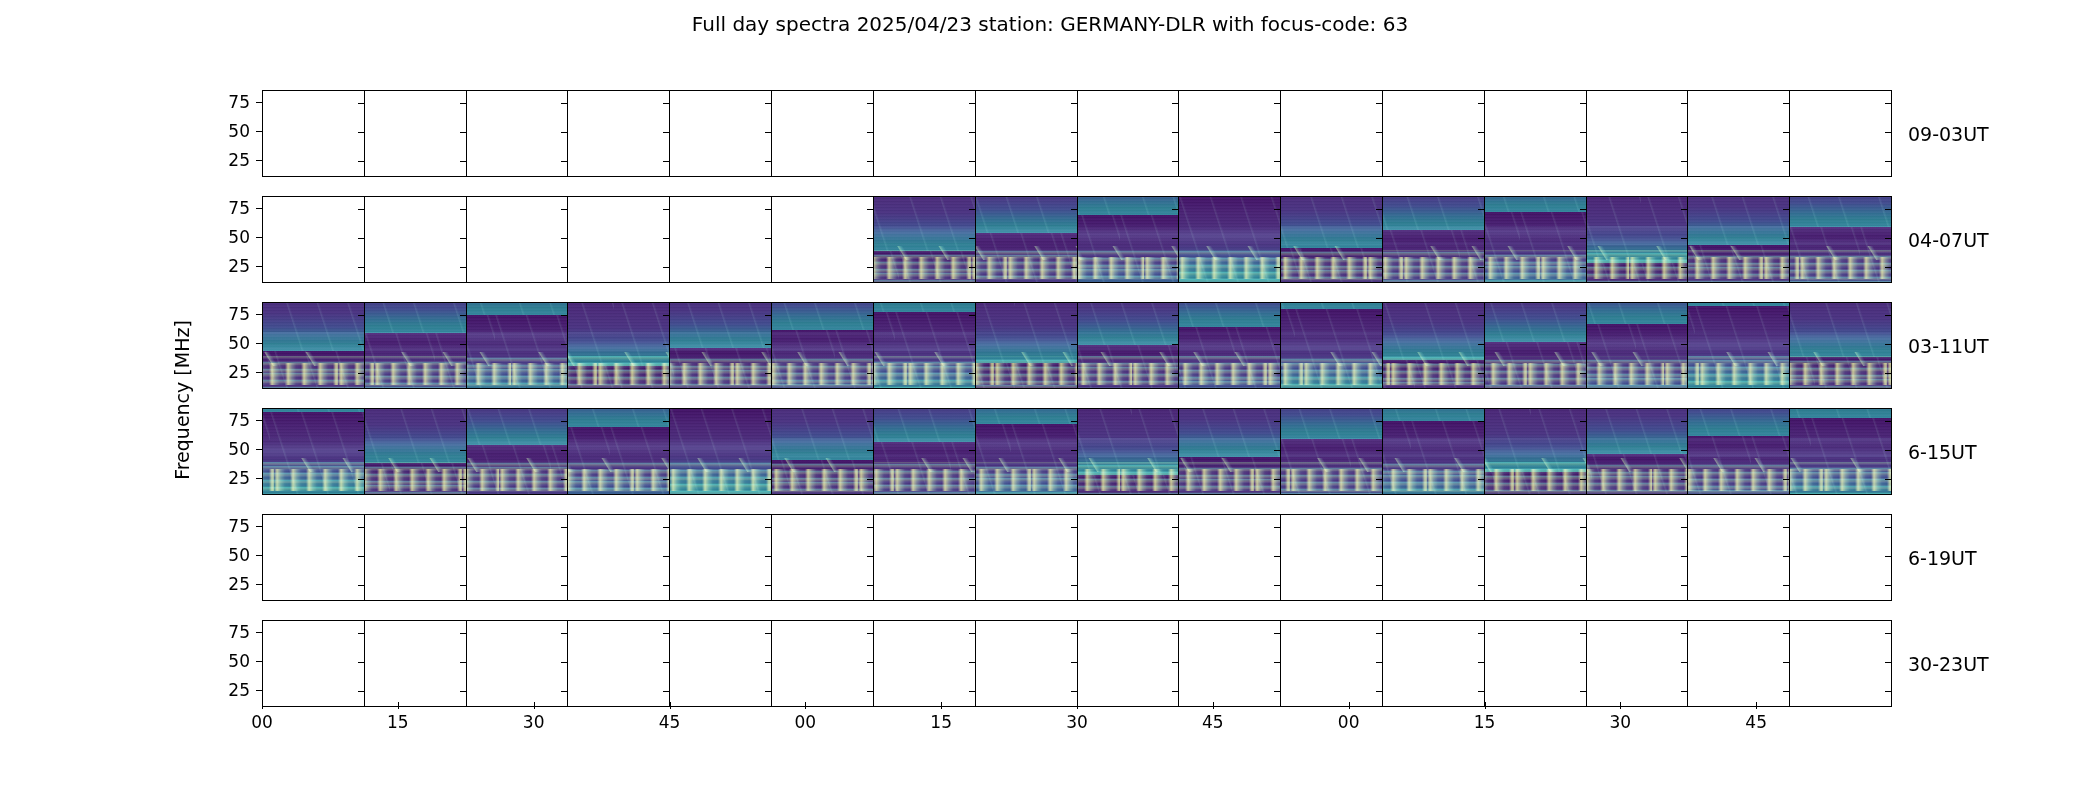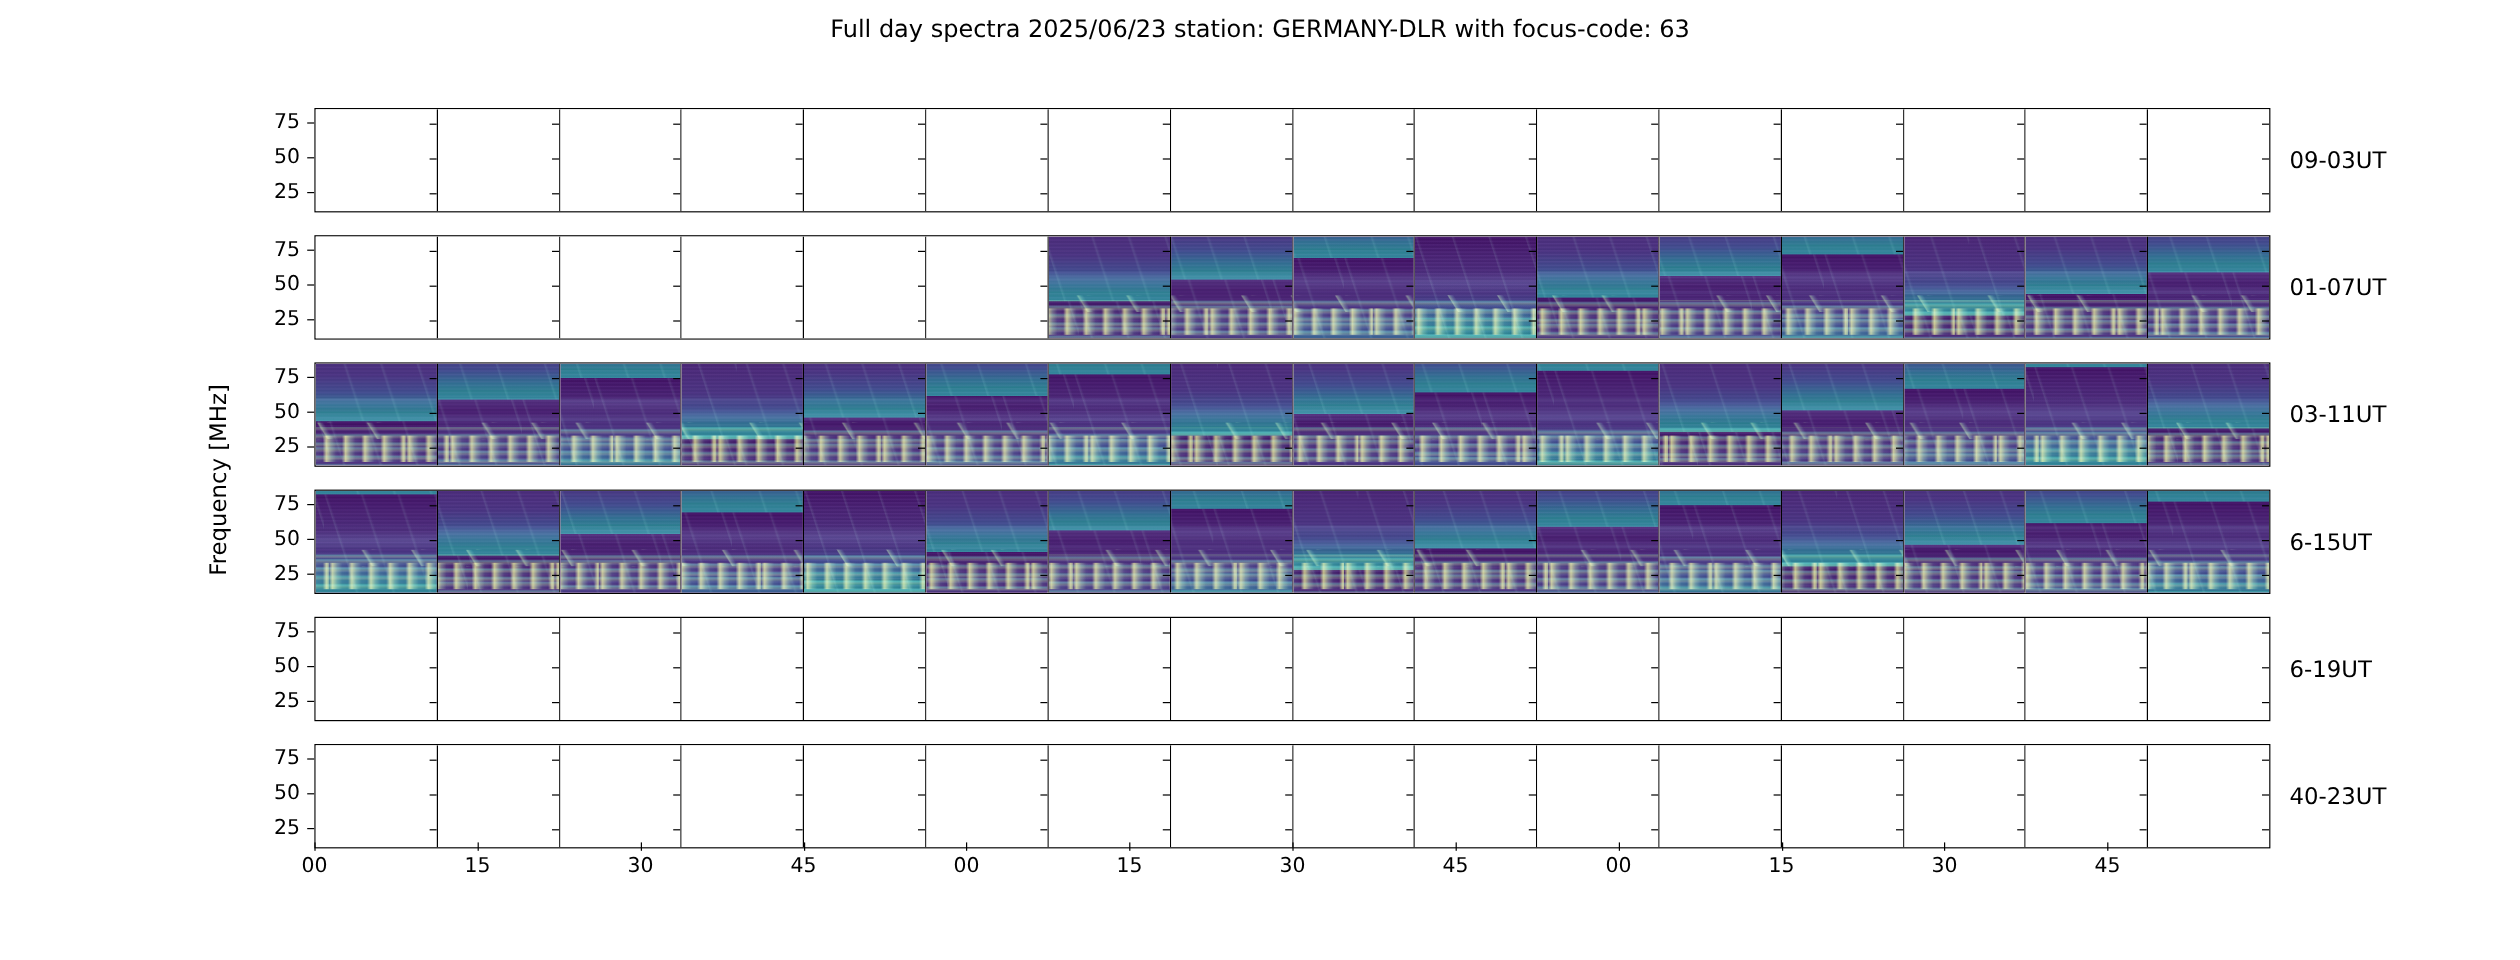--- a/index.html
+++ b/index.html
@@ -276,21 +276,21 @@
     font-size: 17px;
     color: #000000;
     white-space: nowrap;
   }
 </style>
 </head>
 <body>
 
 <div id="figure">
 
-  <div id="title">Full day spectra 2025/06/23 station: GERMANY-DLR with focus-code: 63</div>
+  <div id="title">Full day spectra 2025/04/23 station: GERMANY-DLR with focus-code: 63</div>
 
   <div id="ylabel">Frequency [MHz]</div>
 
   <div id="grid">
       <div class="row" style="top: 0px;">
         <div class="ytick" style="top: 69.6px;"></div>
         <div class="ytick" style="top: 40.6px;"></div>
         <div class="ytick" style="top: 11.6px;"></div>
         <div class="ylabels">
           <div class="ylab" style="top: 69.6px;">25</div>
@@ -555,21 +555,21 @@
               <div class="chirps" style="background-position: 70px 30px;"></div>
               <div class="slopes" style="background-position: 110px 0px, 50px 0px;"></div>
               <div class="band" style="background-position: 70px 30px;"></div>
               <div class="streaks" style="background-position: 110px 0px, 50px 0px;"></div>
             </div>
             <div class="ytick-in" style="top: 69.6px; right: 0px;"></div>
             <div class="ytick-in" style="top: 40.6px; right: 0px;"></div>
             <div class="ytick-in" style="top: 11.6px; right: 0px;"></div>
           </div>
         </div>
-        <div class="row-label">01-07UT</div>
+        <div class="row-label">04-07UT</div>
       </div>
       <div class="row" style="top: 212px;">
         <div class="ytick" style="top: 69.6px;"></div>
         <div class="ytick" style="top: 40.6px;"></div>
         <div class="ytick" style="top: 11.6px;"></div>
         <div class="ylabels">
           <div class="ylab" style="top: 69.6px;">25</div>
           <div class="ylab" style="top: 40.6px;">50</div>
           <div class="ylab" style="top: 11.6px;">75</div>
         </div>
@@ -1215,21 +1215,21 @@
             <div class="ytick-in" style="top: 69.6px; right: 0px;"></div>
             <div class="ytick-in" style="top: 40.6px; right: 0px;"></div>
             <div class="ytick-in" style="top: 11.6px; right: 0px;"></div>
           </div>
           <div class="panel empty">
             <div class="ytick-in" style="top: 69.6px; right: 0px;"></div>
             <div class="ytick-in" style="top: 40.6px; right: 0px;"></div>
             <div class="ytick-in" style="top: 11.6px; right: 0px;"></div>
           </div>
         </div>
-        <div class="row-label">40-23UT</div>
+        <div class="row-label">30-23UT</div>
       </div>
     </div>
 
   <div id="xaxis">
       <div class="xtick" style="left: 0px;"></div>
       <div class="xlab" style="left: 0px;">00</div>
       <div class="xtick" style="left: 135.833px;"></div>
       <div class="xlab" style="left: 135.833px;">15</div>
       <div class="xtick" style="left: 271.667px;"></div>
       <div class="xlab" style="left: 271.667px;">30</div>

